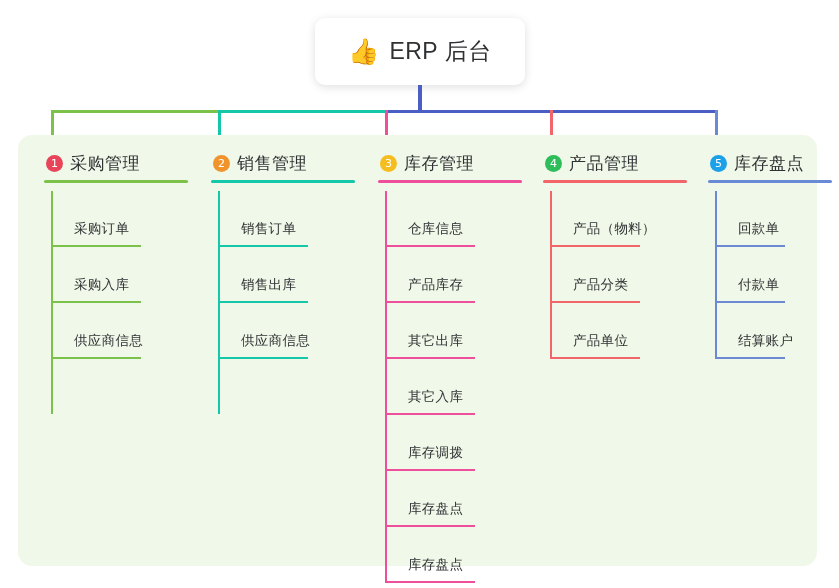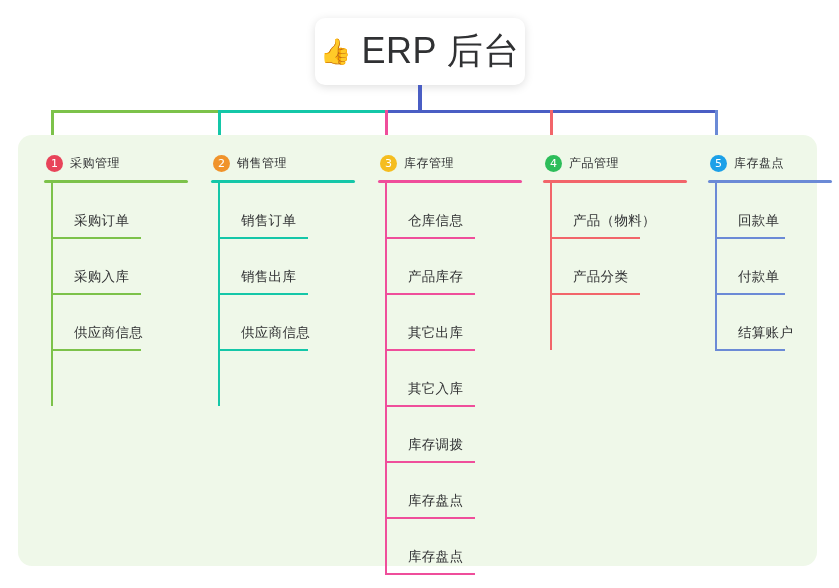--- a/index.html
+++ b/index.html
@@ -13,43 +13,43 @@
 
   
   .root-card{
     position:absolute;left:315px;top:18px;width:210px;height:67px;
     background:#ffffff;border-radius:10px;
     box-shadow:0 2px 10px rgba(0,0,0,.13);
     display:flex;align-items:center;justify-content:center;gap:10px;
     box-sizing:border-box;
   }
   .root-emoji{font-size:25px;line-height:1;font-family:"DejaVu Sans",sans-serif;}
-  .root-title{font-size:36px;color:#303133;letter-spacing:.5px;white-space:nowrap;}
+  .root-title{font-size:23px;color:#303133;letter-spacing:.5px;white-space:nowrap;}
 
   
   .conn{position:absolute;}
 
   
   .panel{
     position:absolute;left:18px;top:135px;width:799px;height:431px;
     background:#eff8e9;border-radius:14px;
   }
 
   
   .col{position:absolute;top:0;}
   .col-head{display:flex;align-items:center;gap:7px;height:30px;padding-left:2px;}
   .badge{
     width:17px;height:17px;border-radius:50%;
     color:#fff;font-size:11px;line-height:17px;text-align:center;
     flex:0 0 auto;font-family:"DejaVu Sans",sans-serif;
   }
-  .col-title{font-size:12px;color:#303133;white-space:nowrap;letter-spacing:.5px;}
+  .col-title{font-size:17px;color:#303133;white-space:nowrap;letter-spacing:.5px;}
   .col-rule{height:3px;border-radius:2px;margin-top:2px;}
 
-  .col-body{position:relative;margin-top:0;}
+  .col-body{position:relative;margin-top:8px;}
   .spine{position:absolute;left:7px;top:0;width:2px;}
   .item{position:relative;height:56px;}
   .item-label{
     position:absolute;left:30px;bottom:9px;
     font-size:13.5px;color:#303133;white-space:nowrap;letter-spacing:.3px;
   }
   .item-rule{position:absolute;left:7px;bottom:0;height:2px;}
 </style>
 </head>
 <body>
@@ -167,20 +167,24 @@
         <div class="col-body" style="height: 168px;">
           <div class="spine" style="background: rgb(242, 101, 106); height: 167px;"></div>
           <div class="item">
             <div class="item-label">产品（物料）</div>
             <div class="item-rule" style="background: rgb(242, 101, 106); width: 90px;"></div>
           </div>
           <div class="item">
             <div class="item-label">产品分类</div>
             <div class="item-rule" style="background: rgb(242, 101, 106); width: 90px;"></div>
           </div>
+          <div class="item">
+            <div class="item-label">产品单位</div>
+            <div class="item-rule" style="background: rgb(242, 101, 106); width: 90px;"></div>
+          </div>
         </div>
       </div>
       <div class="col" style="left: 708px; top: 148px; width: 130px;">
         <div class="col-head">
           <span class="badge" style="background: rgb(28, 160, 232);">5</span>
           <span class="col-title">库存盘点</span>
         </div>
         <div class="col-rule" style="background: rgb(107, 138, 214); width: 124px;"></div>
         <div class="col-body" style="height: 168px;">
           <div class="spine" style="background: rgb(107, 138, 214); height: 167px;"></div>

